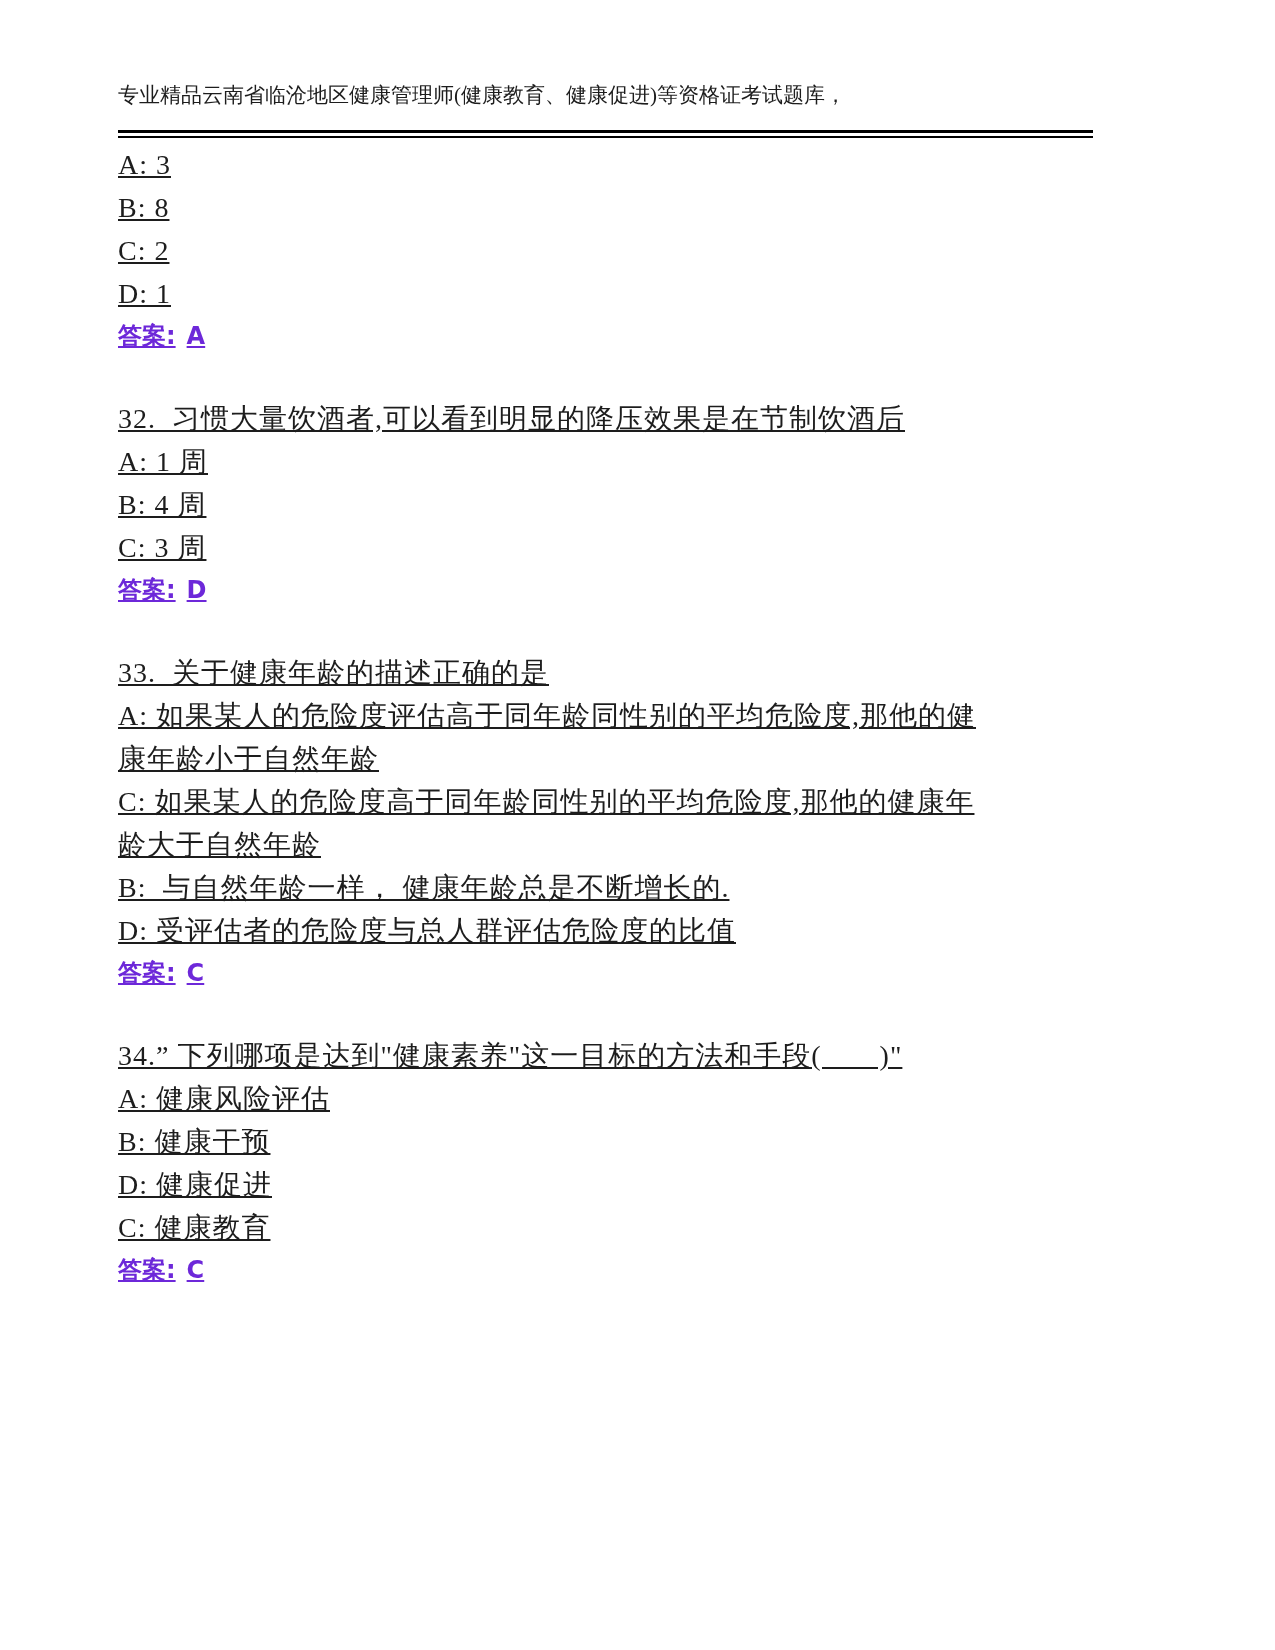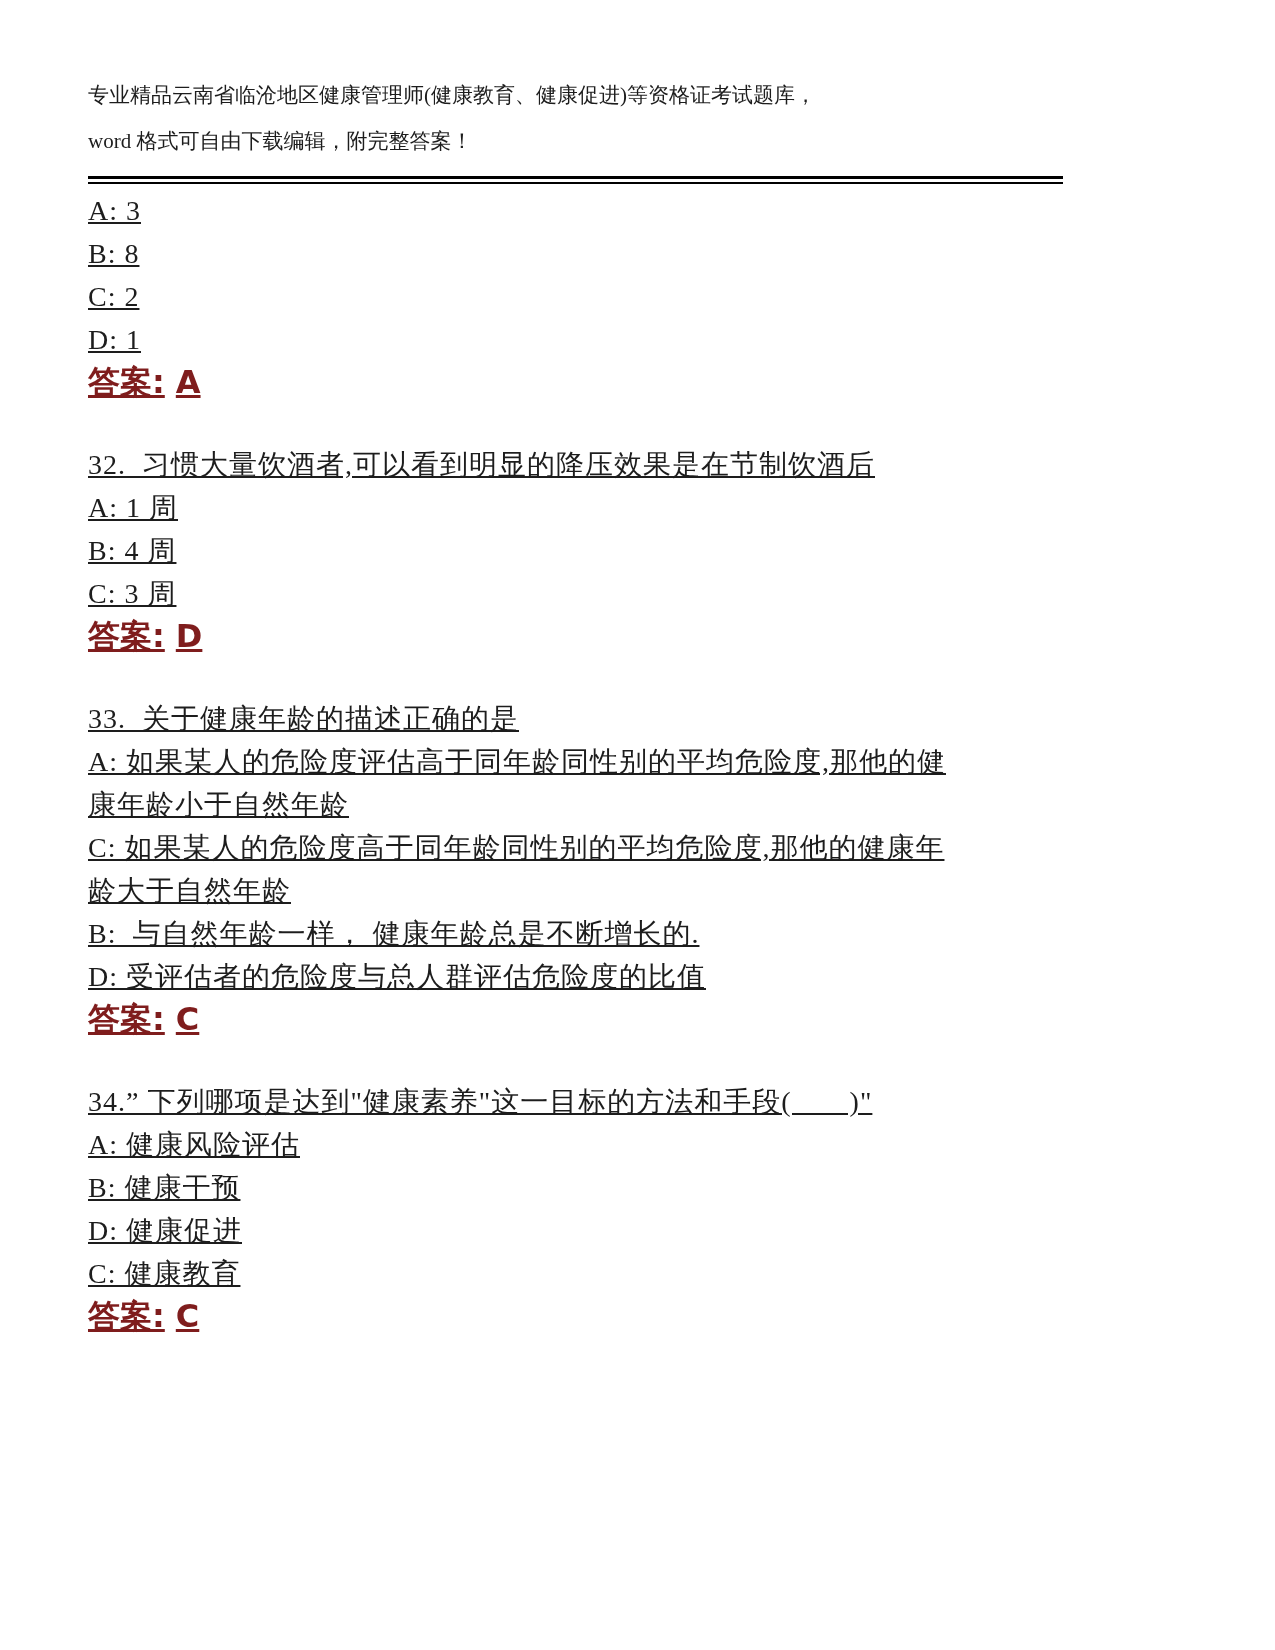--- a/index.html
+++ b/index.html
@@ -6,21 +6,21 @@
     margin: 0;
     padding: 0;
     background: #ffffff;
   }
   .page {
     position: relative;
     width: 1275px;
     height: 1338px;
     background: #ffffff;
     box-sizing: border-box;
-    padding: 72px 0 0 88px;
+    padding: 72px 0 0 118px;
     overflow: hidden;
     font-family: "Liberation Serif", "DejaVu Serif", serif;
     color: #1d1d1d;
   }
   .doc-header {
     width: 850px;
     font-size: 21px;
     line-height: 46px;
     font-weight: 400;
   }
@@ -48,36 +48,35 @@
   }
   .question {
     margin-top: 39px;
   }
   .question.first {
     margin-top: 5px;
   }
   .answer {
     font-family: "DejaVu Sans", "Liberation Sans", sans-serif;
     font-weight: 700;
-    font-size: 32px;
+    font-size: 24px;
     letter-spacing: 0;
-    color: #7f1d1d;
+    color: #6d28d9;
   }
   .answer .val {
     margin-left: 11px;
   }
 </style>
 </head>
 <body>
 
 <div class="page">
 
   <div class="doc-header">
     <p>专业精品云南省临沧地区健康管理师(健康教育、健康促进)等资格证考试题库，</p>
-    <p>word 格式可自由下载编辑，附完整答案！</p>
   </div>
 
   <div class="header-rule"></div>
 
   <div class="content">
 
     <div class="question first">
       <p>A: 3</p>
       <p>B: 8</p>
       <p>C: 2</p>

